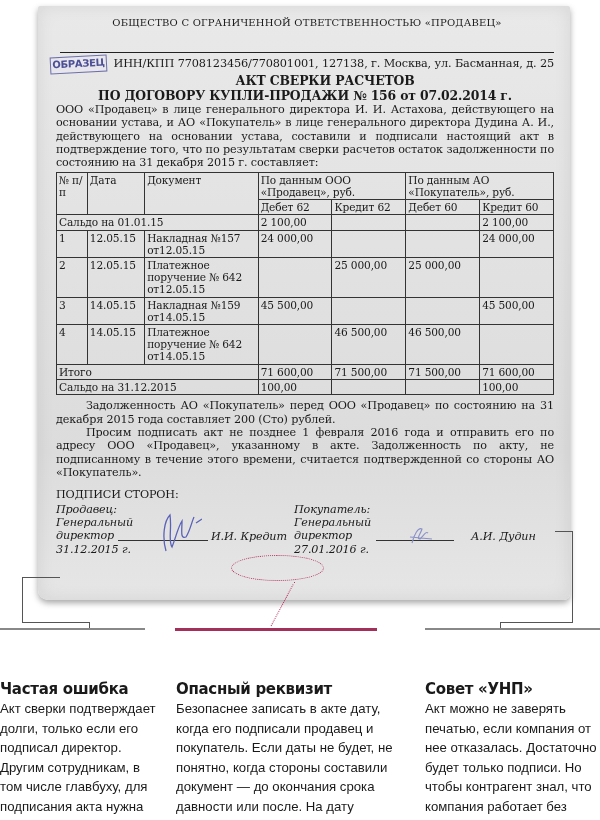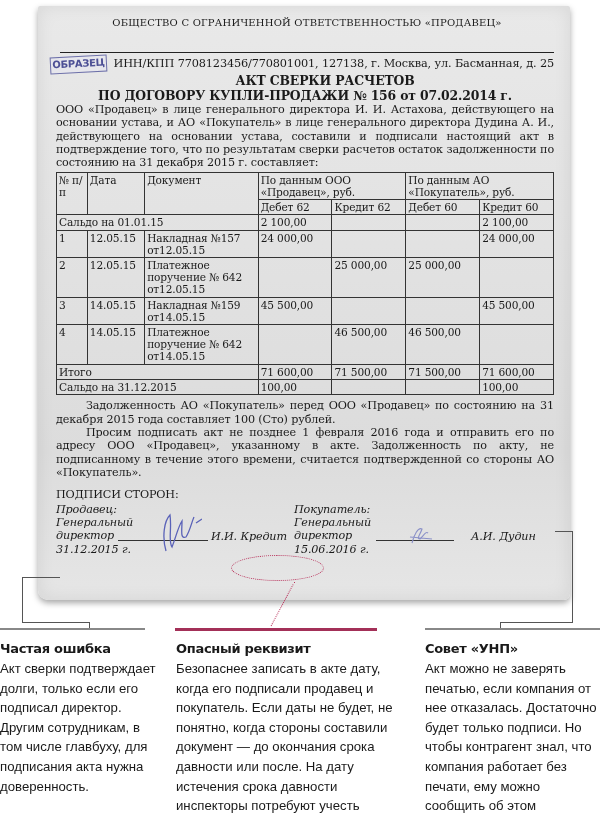--- a/index.html
+++ b/index.html
@@ -43,21 +43,21 @@
   .sig .line { position: absolute; top: 37px; height: 1px; background: #333; }
   .sig .name { position: absolute; top: 27px; }
   .scribble { position: absolute; }
 
   .date-oval { position: absolute; left: 231px; top: 555px; width: 93px; height: 26px; border: 1.4px dotted #b8305a; border-radius: 50%; }
 
   .conn { position: absolute; background: #555; }
   .dots { position: absolute; border-top: 1.4px dotted #b8305a; transform-origin: left top; }
 
   .notes { position: absolute; top: 640px; font-family: "Liberation Sans", sans-serif; font-size: 13.2px; line-height: 19.6px; color: #1a1a1a; }
-  .notes h3 { font-family: "DejaVu Sans", sans-serif; font-weight: bold; font-size: 13px; line-height: 18px; letter-spacing: -0.3px; margin-bottom: 1px; }
+  .notes h3 { font-family: "DejaVu Sans", sans-serif; font-weight: bold; font-size: 15px; line-height: 18px; letter-spacing: -0.3px; margin-bottom: 1px; margin-top: 40px; }
   .rule { position: absolute; top: 628px; height: 2px; background: #888; }
   .rule.red { background: #a33058; height: 3px; }
 </style>
 </head>
 <body>
 
 <div class="paper"></div>
 
 <div class="doc">
   <div class="org">ОБЩЕСТВО С ОГРАНИЧЕННОЙ ОТВЕТСТВЕННОСТЬЮ «ПРОДАВЕЦ»</div>
@@ -136,42 +136,42 @@
     <tr>
       <td colspan="3">Сальдо на 31.12.2015</td>
       <td>100,00</td>
       <td></td>
       <td></td>
       <td>100,00</td>
     </tr>
   </tbody>
     </table>
 
-  <div class="para indent after">Задолженность АО «Покупатель» перед ООО «Продавец» по состоянию на 31 декабря 2015 года составляет 100 (Сто) рублей.</div>
+  <div class="para indent after">Задолженность АО «Покупатель» перед ООО «Продавец» по состоянию на 31 декабря 2015 года составляет 200 (Сто) рублей.</div>
   <div class="para indent">Просим подписать акт не позднее 1 февраля 2016 года и отправить его по адресу ООО «Продавец», указанному в акте. Задолженность по акту, не подписанному в течение этого времени, считается подтвержденной со стороны АО «Покупатель».</div>
 
   <div class="sig-title">ПОДПИСИ СТОРОН:</div>
   <div class="sig">
     <div class="col" style="left:0;">
       <div>Продавец:</div>
       <div>Генеральный</div>
       <div>директор</div>
       <div>31.12.2015 г.</div>
     </div>
     <div class="line" style="left:62px;width:90px;"></div>
     <svg class="scribble" style="left:96px;top:4px;" width="50" height="48">
       <path d="M14 44 C10 30 12 14 18 8 C20 22 16 34 20 40 C24 30 26 20 30 14 C30 24 28 32 34 30 C38 24 40 14 42 10 M44 16 L50 12" fill="none" stroke="#5a62b8" stroke-width="1.3"></path>
     </svg>
     <div class="name" style="left:155px;">И.И. Кредит</div>
 
     <div class="col" style="left:238px;">
       <div>Покупатель:</div>
       <div>Генеральный</div>
       <div>директор</div>
-      <div>15.06.2016 г.</div>
+      <div>27.01.2016 г.</div>
     </div>
     <div class="line" style="left:320px;width:78px;"></div>
     <svg class="scribble" style="left:350px;top:20px;" width="30" height="24">
       <path d="M6 20 C8 12 12 4 16 6 C14 12 10 16 14 16 C18 12 20 8 22 10 M4 14 L26 16" fill="none" stroke="#8a90c8" stroke-width="1.1"></path>
     </svg>
     <div class="name" style="left:415px;">А.И. Дудин</div>
   </div>
 </div>
 
 <div class="date-oval"></div>

